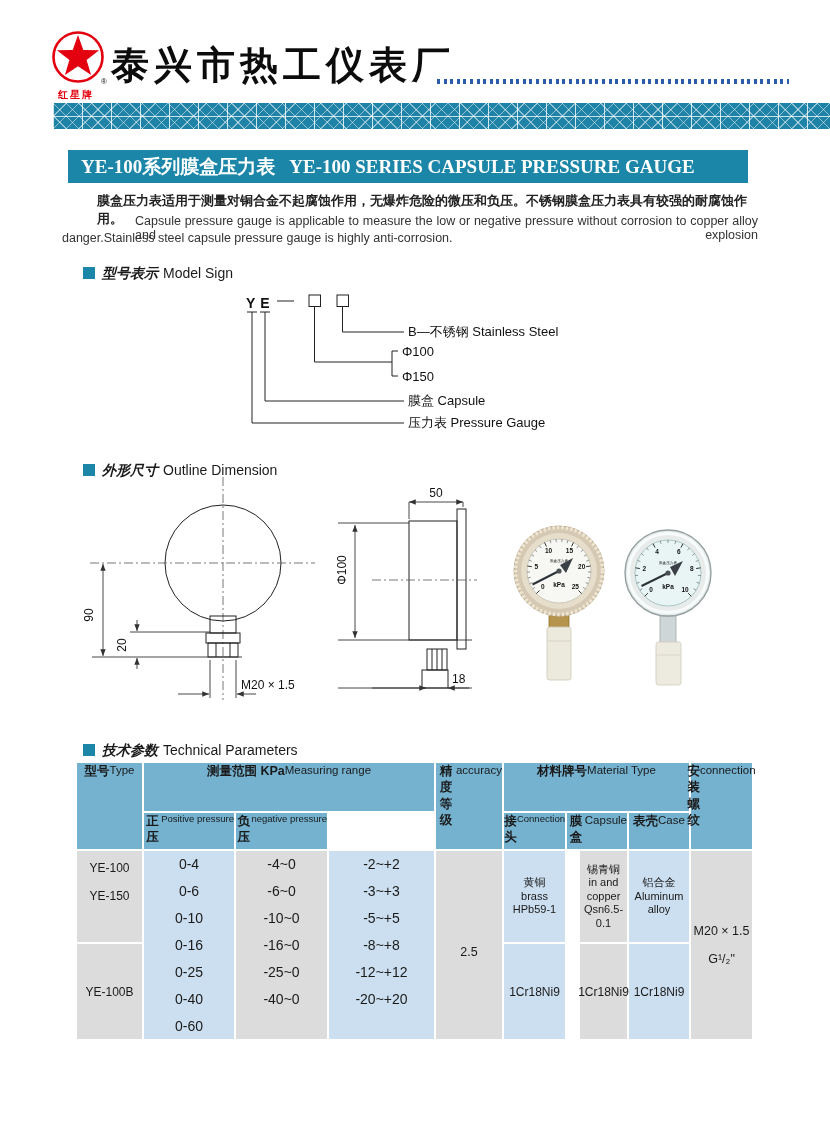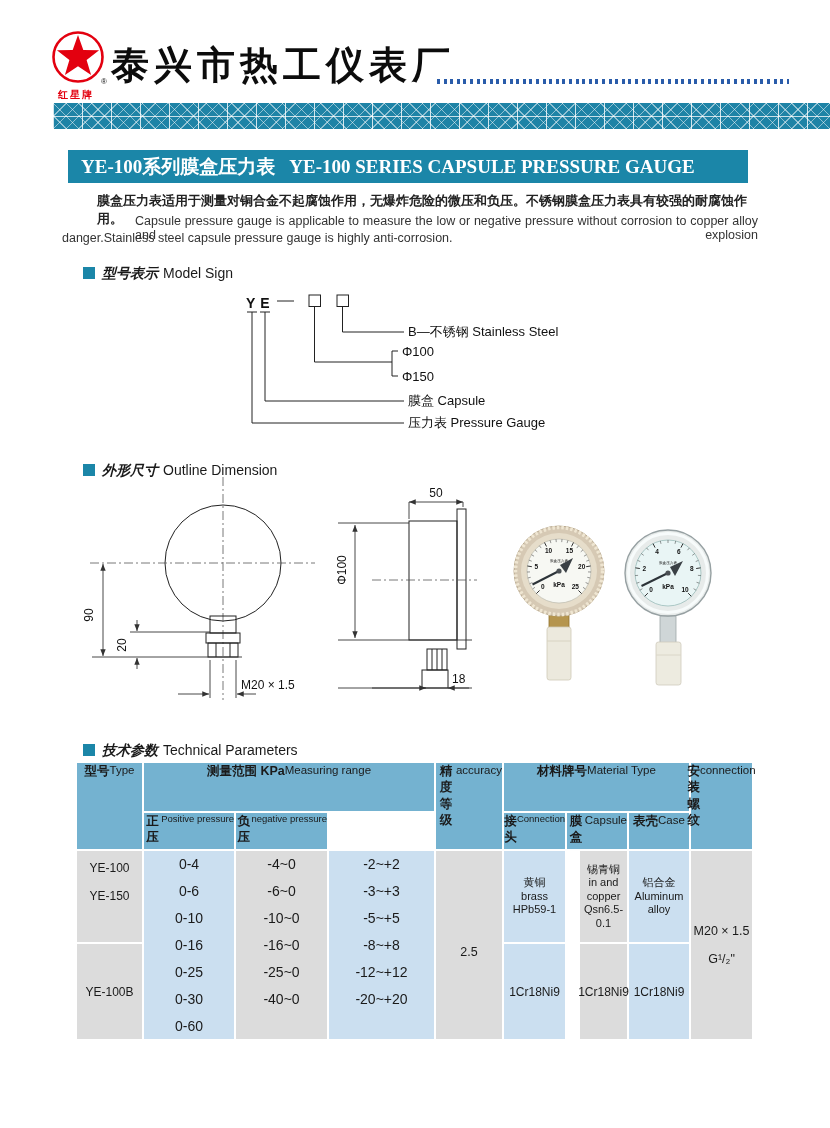--- a/index.html
+++ b/index.html
@@ -319,21 +319,21 @@
       <span>YE-150</span>
     </div>
     <div class="bot bg-gray">YE-100B</div>
   </div>
   <div class="stack7 bg-blue" style="grid-column:2;grid-row:3;">
     <div>0-4</div>
     <div>0-6</div>
     <div>0-10</div>
     <div>0-16</div>
     <div>0-25</div>
-    <div>0-30</div>
+    <div>0-40</div>
     <div>0-60</div>
   </div>
   <div class="stack7 bg-gray" style="grid-column:3;grid-row:3;">
     <div>-4~0</div>
     <div>-6~0</div>
     <div>-10~0</div>
     <div>-16~0</div>
     <div>-25~0</div>
     <div>-40~0</div>
     <div></div>

